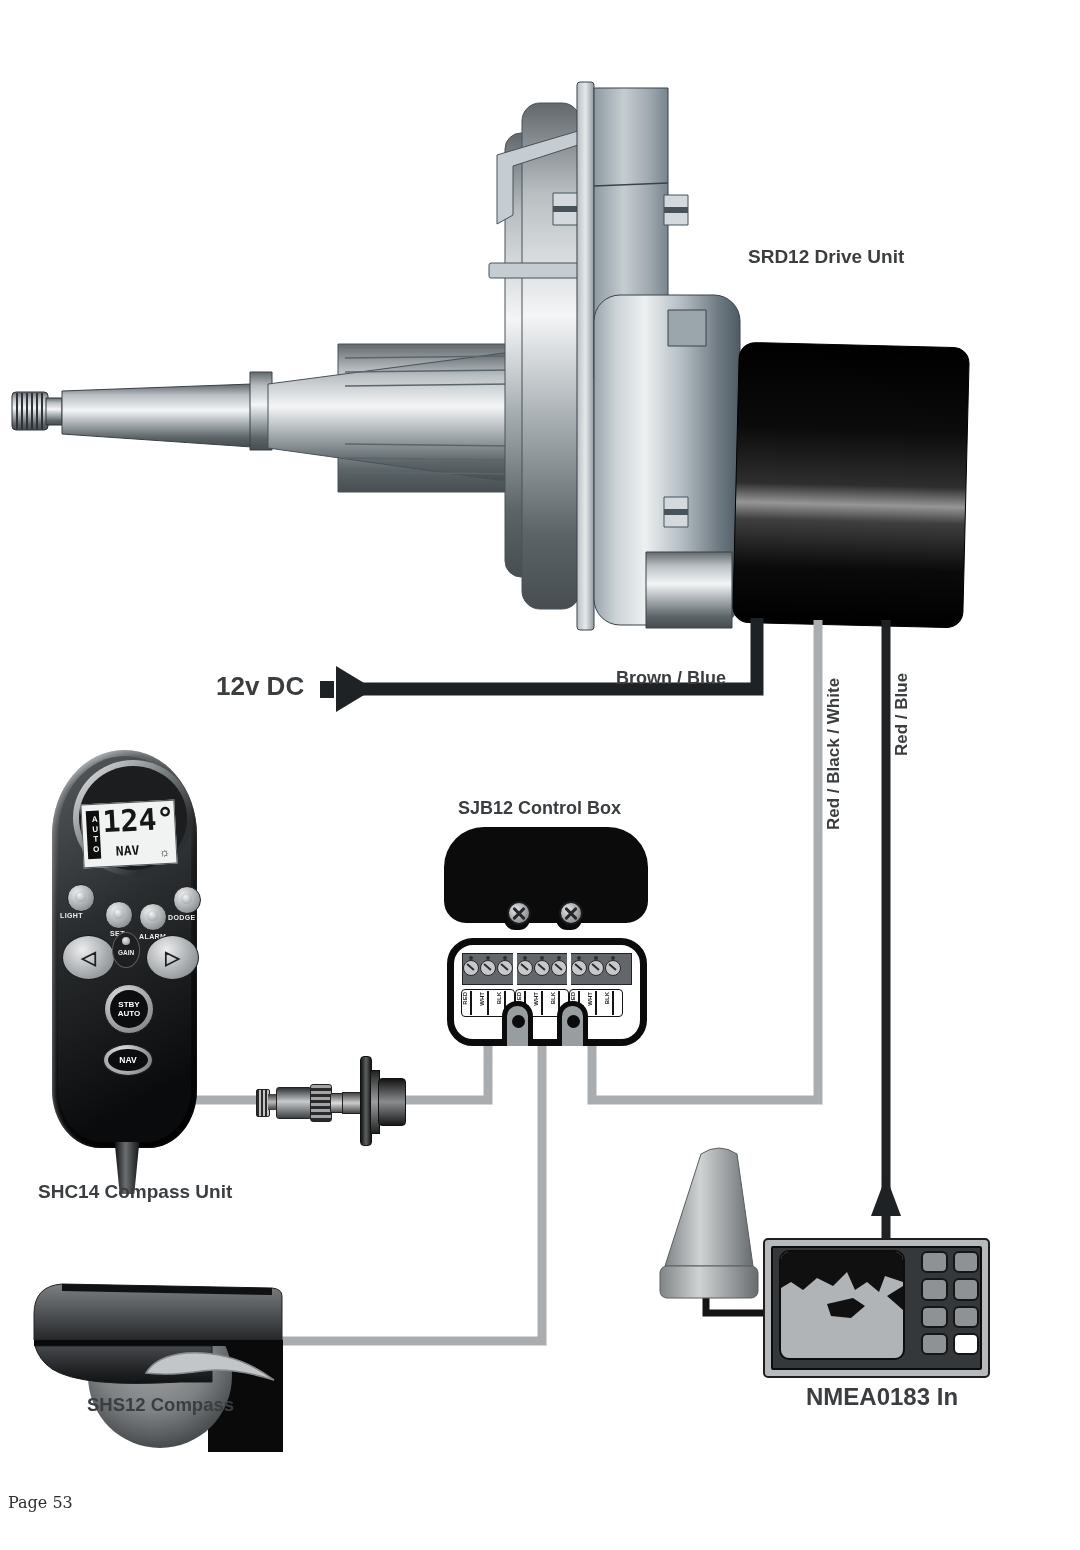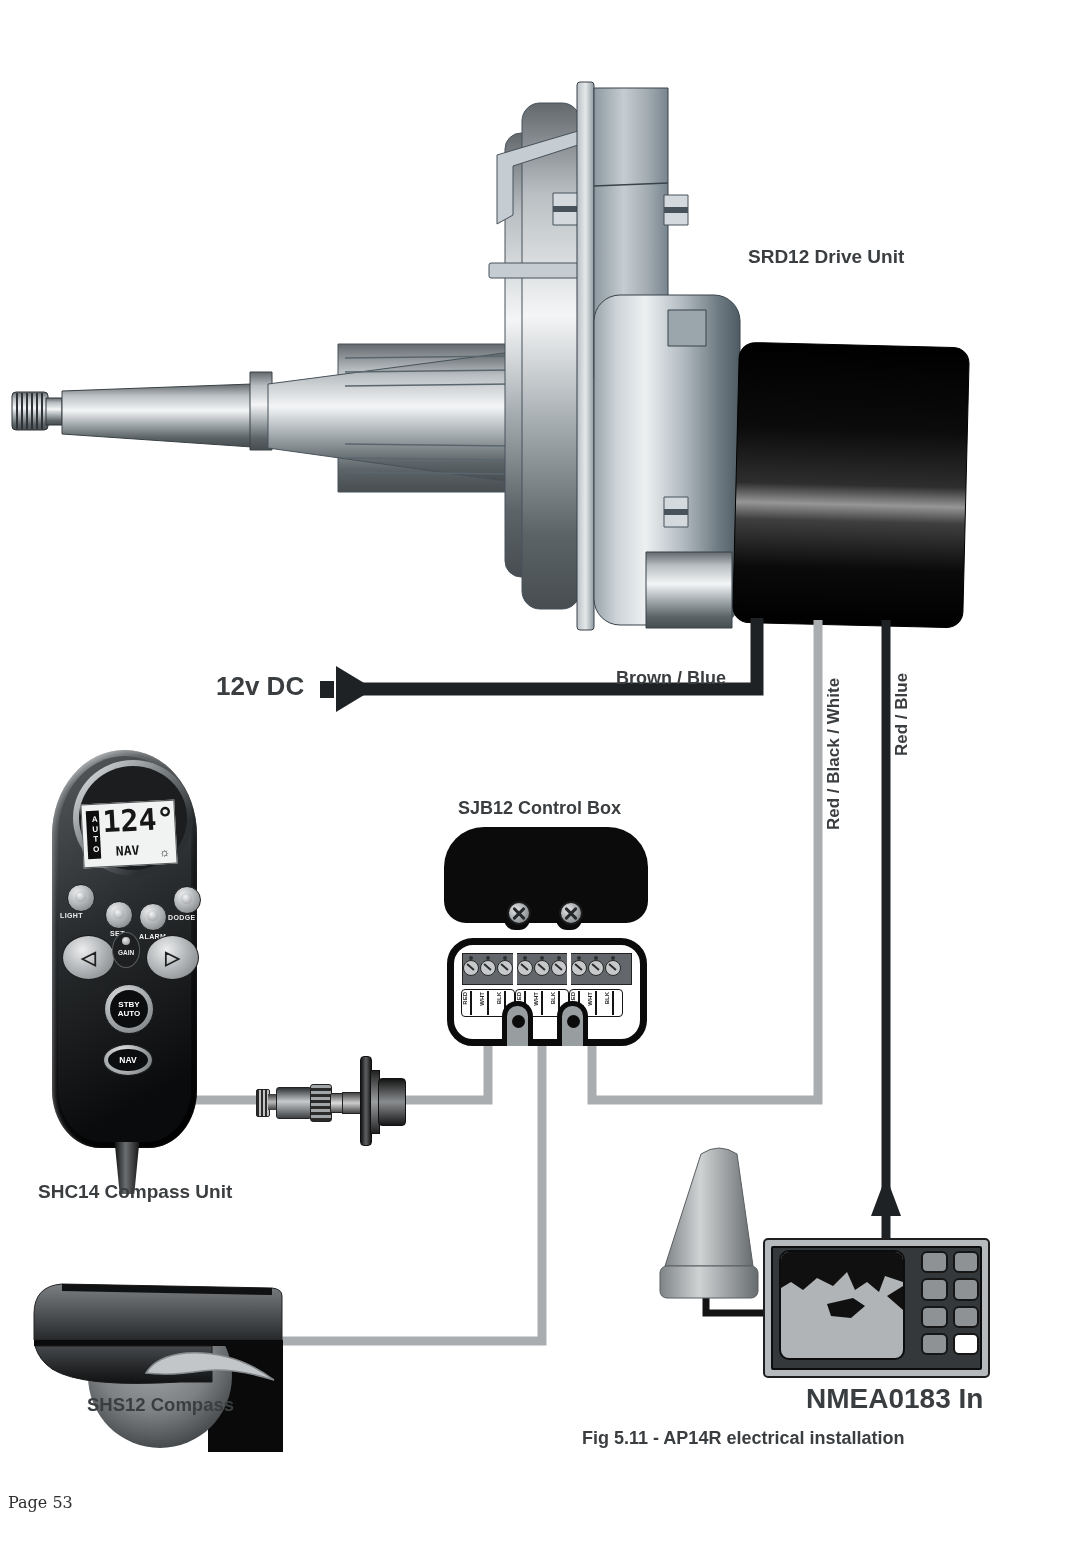--- a/index.html
+++ b/index.html
@@ -386,18 +386,17 @@
     </div>
   </div>
 
   <div class="lbl" style="left:748px;top:246px;font-size:19px;">SRD12 Drive Unit</div>
   <div class="lbl" style="left:216px;top:671px;font-size:26px;text-align:right;">12v DC</div>
   <div class="lbl" style="left:558px;top:660px;width:168px;text-align:right;font-size:18px;margin-top:8px;">Brown / Blue</div>
   <div class="vlbl" style="left:824px;top:650px;height:180px;font-size:17px;">Red / Black / White</div>
   <div class="vlbl" style="left:892px;top:650px;height:106px;font-size:17px;">Red / Blue</div>
   <div class="lbl" style="left:458px;top:798px;font-size:18px;">SJB12 Control Box</div>
   <div class="lbl" style="left:38px;top:1181px;font-size:19px;">SHC14 Compass Unit</div>
-  <div class="lbl" style="left:806px;top:1383px;font-size:28px;">NMEA0183 In</div>
-  <div class="lbl" style="left:582px;top:1428px;font-size:18px;">Fig 5.11 - AP14R electrical installation</div>
+  <div class="lbl" style="left:806px;top:1383px;font-size:24px;">NMEA0183 In</div>
   <div class="lbl" style="left:87px;top:1394px;font-size:18.5px;">SHS12 Compass</div>
   <div class="abs" style="left:8px;top:1493px;font-family:'DejaVu Serif', serif;font-size:16px;color:#2e2e2e;">Page 53</div>
 
 </div>
 
 </body></html>

